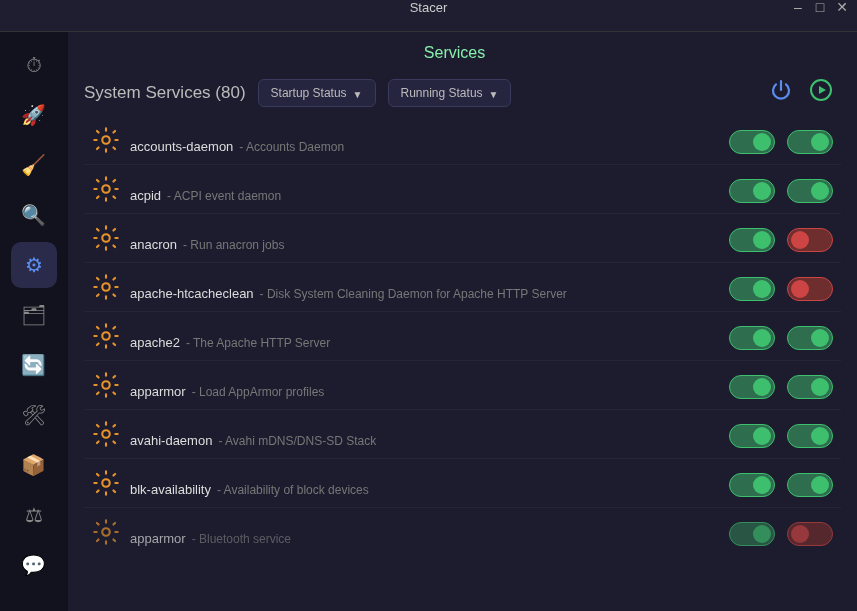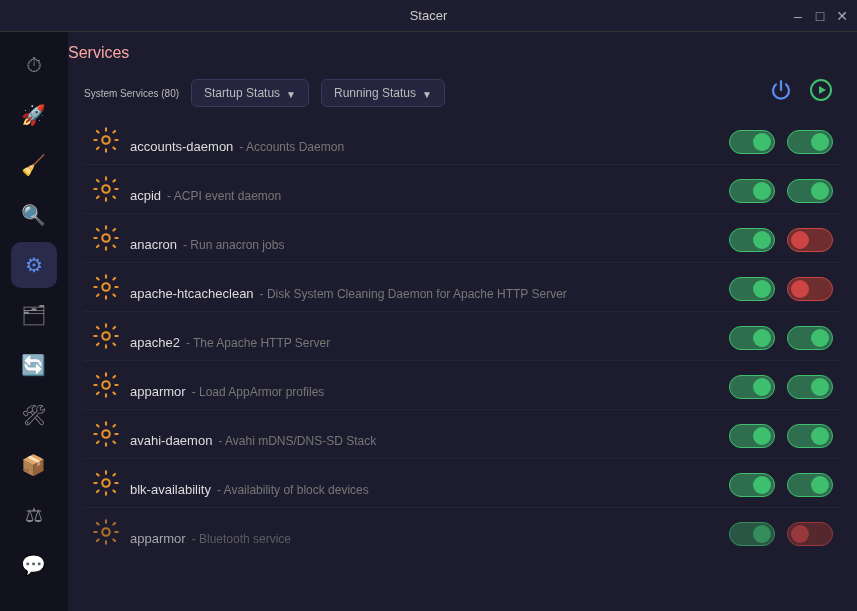--- a/index.html
+++ b/index.html
@@ -11,21 +11,20 @@
       overflow: hidden;
       display: flex;
       flex-direction: column;
     }
 
     
     .title-bar {
       background: #1e1e30;
       height: 32px;
       display: flex;
-      align-items: center;
       justify-content: center;
       position: relative;
       border-bottom: 1px solid #333;
     }
     .title-bar-title {
       color: #ccc;
       font-size: 13px;
     }
     .title-bar-controls {
       position: absolute;
@@ -85,36 +84,36 @@
     .main-content {
       flex: 1;
       background: #1c1c2e;
       display: flex;
       flex-direction: column;
       overflow: hidden;
     }
 
     
     .page-header {
-      text-align: left;
+      text-align: center;
       padding: 12px 16px 8px 0;
-      color: #fca5a5;
+      color: #86efac;
       font-size: 16px;
     }
 
     
     .toolbar {
       display: flex;
       align-items: center;
       padding: 8px 16px;
       gap: 12px;
     }
     .system-services-label {
       color: #bbb;
-      font-size: 10px;
+      font-size: 17px;
       font-weight: 500;
     }
     .dropdown-btn {
       background: #252540;
       border: 1px solid #3a3a5c;
       border-radius: 6px;
       color: #bbb;
       font-size: 12px;
       padding: 6px 12px;
       cursor: pointer;

